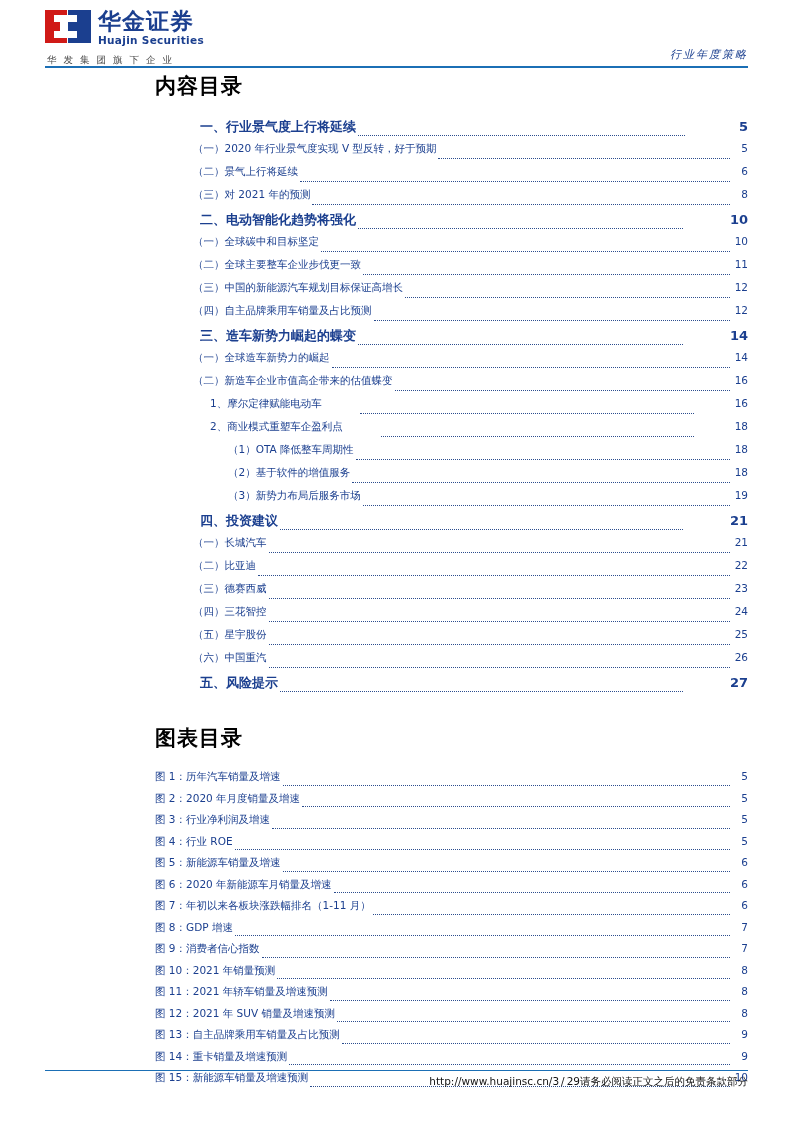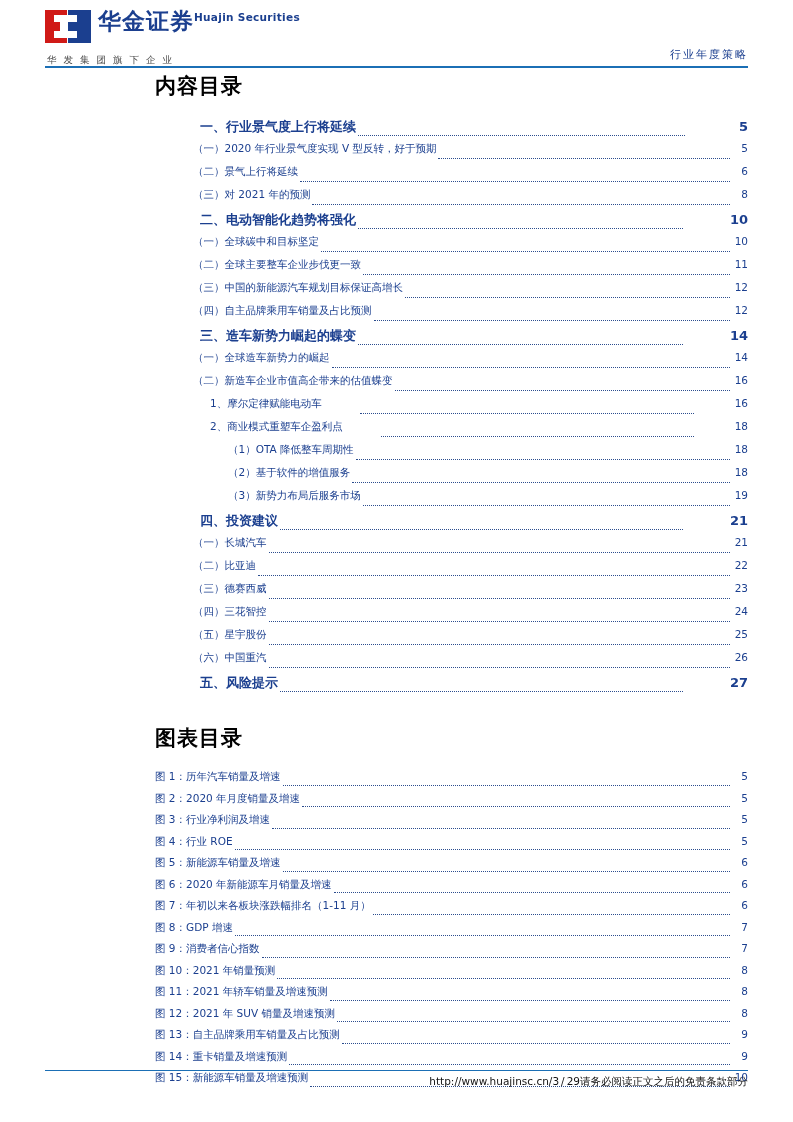--- a/index.html
+++ b/index.html
@@ -80,21 +80,21 @@
     background: #fff;
   }
   .logo-mark .lm-wblue2 {
     position: absolute;
     left: 23px; top: 21px;
     width: 9px; height: 7px;
     background: #fff;
   }
   .logo-text {
     display: flex;
-    flex-direction: row;
+    flex-direction: column;
     justify-content: flex-start;
   }
   .logo-cn {
     font-family: "DejaVu Sans", sans-serif;
     font-size: 23px;
     font-weight: bold;
     color: #1b3f8f;
     letter-spacing: 1px;
     line-height: 23px;
   }
@@ -117,20 +117,21 @@
     letter-spacing: 7px;
   }
   .header-right {
     position: absolute;
     right: 0;
     top: 37px;
     font-family: "DejaVu Sans", sans-serif;
     font-size: 11px;
     color: #1b3f8f;
     letter-spacing: 2px;
+    font-style: italic;
   }
   .header-rule {
     position: absolute;
     left: 45px;
     top: 66px;
     width: 703px;
     height: 2px;
     background: #1b6fb5;
   }
 

